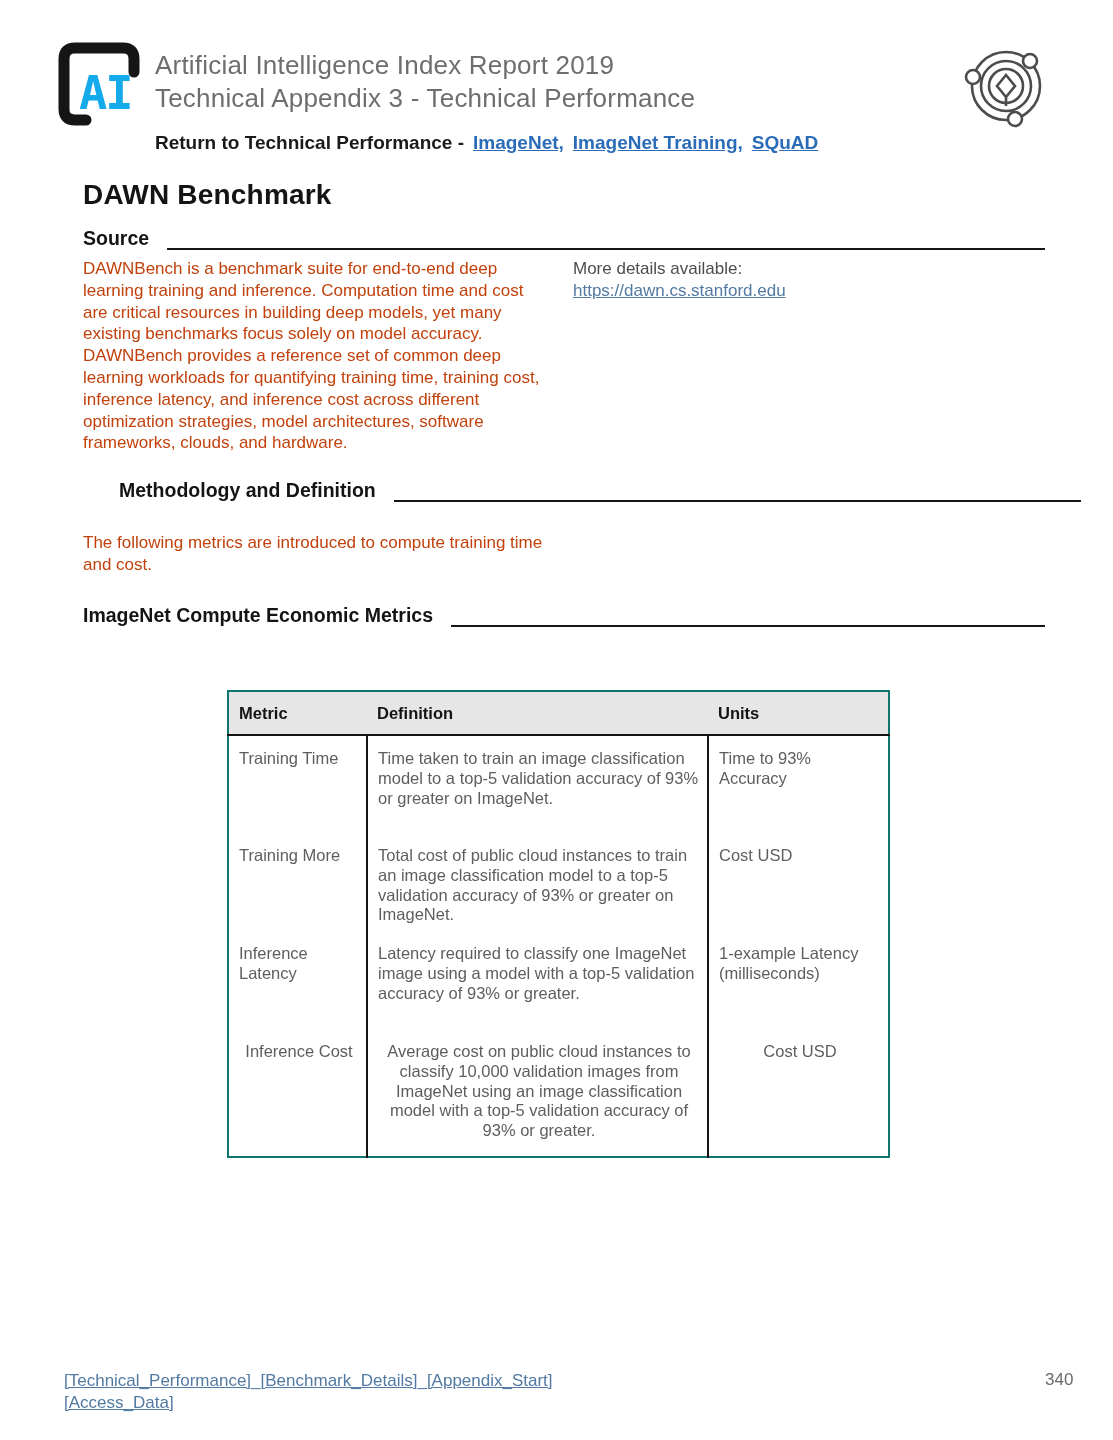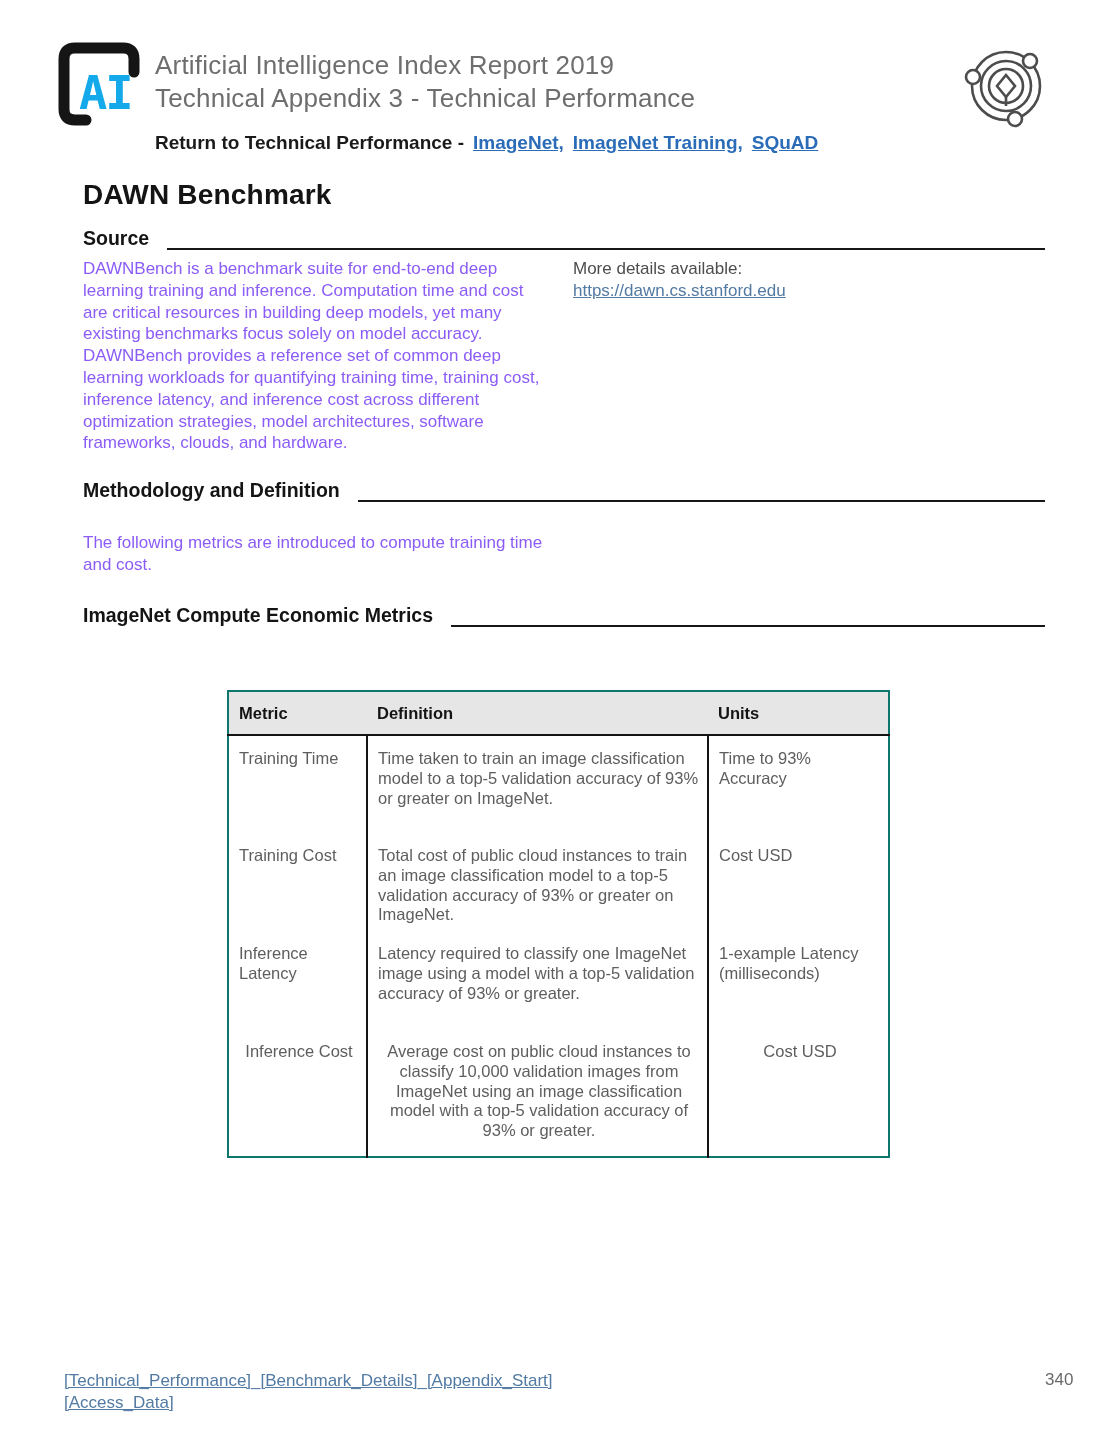--- a/index.html
+++ b/index.html
@@ -27,25 +27,25 @@
   .nav-prefix { color:#1a1a1a; }
   .nav-link { color:#2b6cb8; text-decoration:underline; margin-left:9px; cursor:pointer; }
 
   
   .page-title { position:absolute; left:83px; top:179px; font-size:28px; font-weight:bold; color:#141414; letter-spacing:0.2px; }
 
   .section-head { position:absolute; left:83px; width:962px; display:flex; align-items:flex-end; }
   .section-head .sh-label { font-size:19.5px; font-weight:bold; color:#141414; white-space:nowrap; }
   .section-head .rule { flex:1; height:2px; background:#161616; margin-left:18px; }
   .sh-source { top:227px; }
-  .sh-method { top:479px; }
+  .sh-method { top:479px;margin-left:36px; }
   .sh-metrics { top:604px; }
 
   
-  .body-text { font-size:17px; line-height:21.8px; color:#8b5cf6; }
+  .body-text { font-size:17px; line-height:21.8px; color:#c2410c; }
   .source-body { position:absolute; left:83px; top:258px; width:458px; }
   .details-block { position:absolute; left:573px; top:258px; font-size:17px; line-height:22px; }
   .details-label { color:#4d4d4d; }
   .details-link { color:#527aa3; text-decoration:underline; cursor:pointer; }
   .method-body { position:absolute; left:83px; top:532px; width:470px; }
 
   
   .metrics-table-wrap { position:absolute; left:227px; top:690px; }
   table.metrics { border-collapse:collapse; table-layout:fixed; width:661px; border:2px solid #0f766e; }
   table.metrics col.c-metric { width:139px; }
@@ -143,21 +143,21 @@
           <th>Units</th>
         </tr>
       </thead>
       <tbody>
         <tr class="row-h98">
           <td>Training Time</td>
           <td>Time taken to train an image classification model to a top-5 validation accuracy of 93% or greater on ImageNet.</td>
           <td>Time to 93% Accuracy</td>
         </tr>
         <tr class="row-h98">
-          <td>Training Cost</td>
+          <td>Training More</td>
           <td>Total cost of public cloud instances to train an image classification model to a top-5 validation accuracy of 93% or greater on ImageNet.</td>
           <td>Cost USD</td>
         </tr>
         <tr class="row-h98">
           <td>Inference Latency</td>
           <td>Latency required to classify one ImageNet image using a model with a top-5 validation accuracy of 93% or greater.</td>
           <td>1-example Latency (milliseconds)</td>
         </tr>
         <tr class="row-h128">
           <td>Inference Cost</td>

